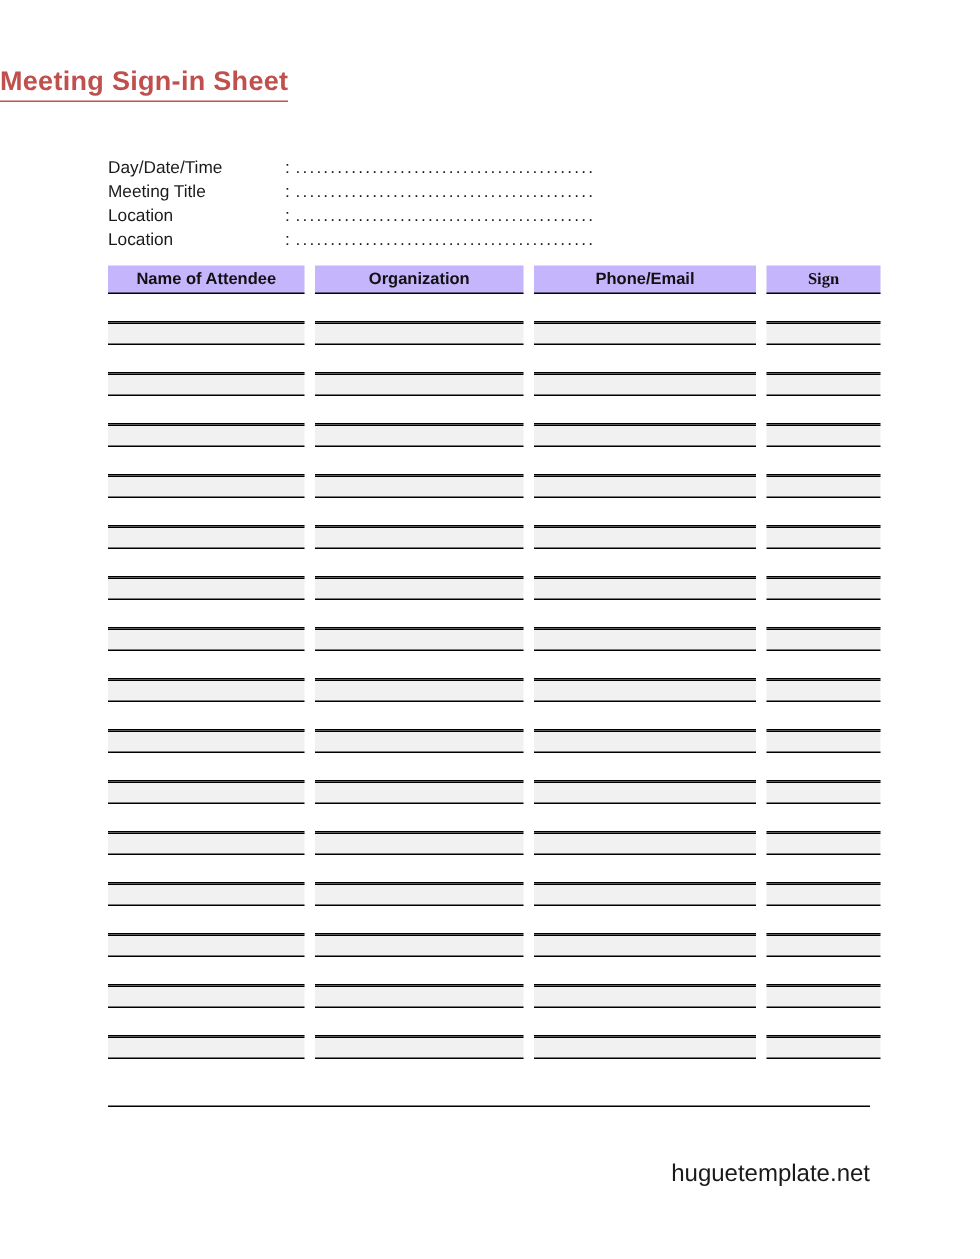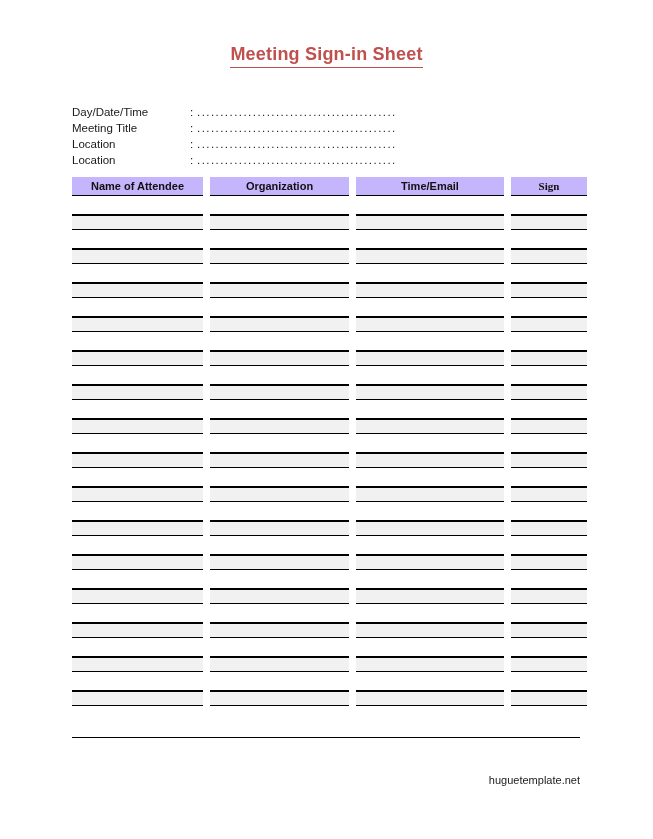--- a/index.html
+++ b/index.html
@@ -20,21 +20,21 @@
     width: 653px;
     height: 839px;
   }
 
   
   .title-wrap {
     position: absolute;
     top: 44px;
     left: 0;
     width: 653px;
-    text-align: center;
+    text-align: left;
   }
   .title {
     display: inline-block;
     font-size: 18px;
     font-weight: bold;
     color: #c0504d;
     letter-spacing: 0.2px;
     border-bottom: 1.5px solid #c0504d;
     padding-bottom: 2px;
     line-height: 1.15;
@@ -144,21 +144,21 @@
     border-top: 1.6px solid #000000;
   }
 
   
   .footer {
     position: absolute;
     top: 774px;
     left: 0;
     width: 580px;
     text-align: right;
-    font-size: 11px;
+    font-size: 16px;
     color: #1a1a1a;
   }
 </style>
 </head>
 <body>
 
 <div class="page">
 
   <div class="title-wrap">
     <span class="title">Meeting Sign-in Sheet</span>
@@ -192,21 +192,21 @@
           <span class="meta-colon">:</span>
           <span class="dots">...........................................</span>
         </div>
       </div>
     </div>
 
   <div class="table">
     <div class="trow header-row">
       <div class="cell c1">Name of Attendee</div>
       <div class="cell c2">Organization</div>
-      <div class="cell c3">Time/Email</div>
+      <div class="cell c3">Phone/Email</div>
       <div class="cell c4">Sign</div>
     </div>
     <div class="body-rows" id="table-body">
         <div class="pair">
           <div class="spacer"></div>
           <div class="trow row-white">
             <div class="cell c1"></div>
             <div class="cell c2"></div>
             <div class="cell c3"></div>
             <div class="cell c4"></div>

